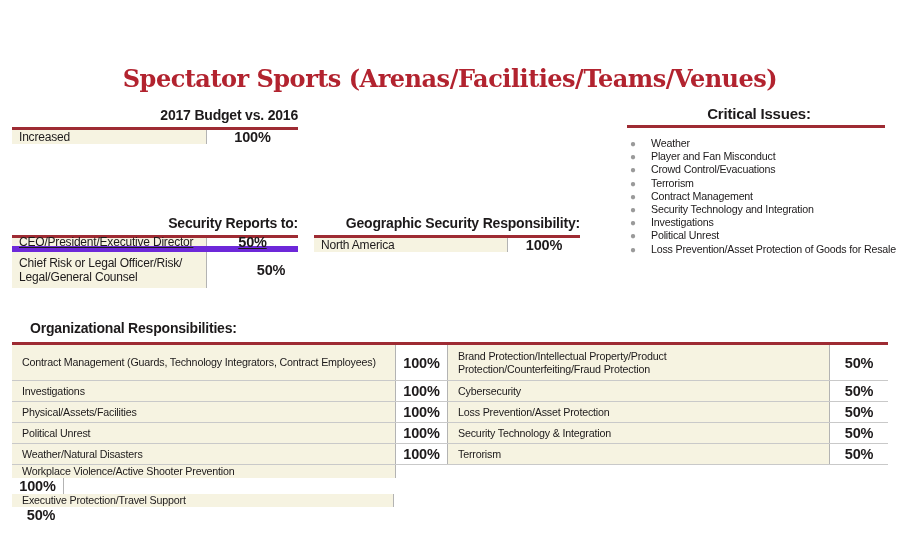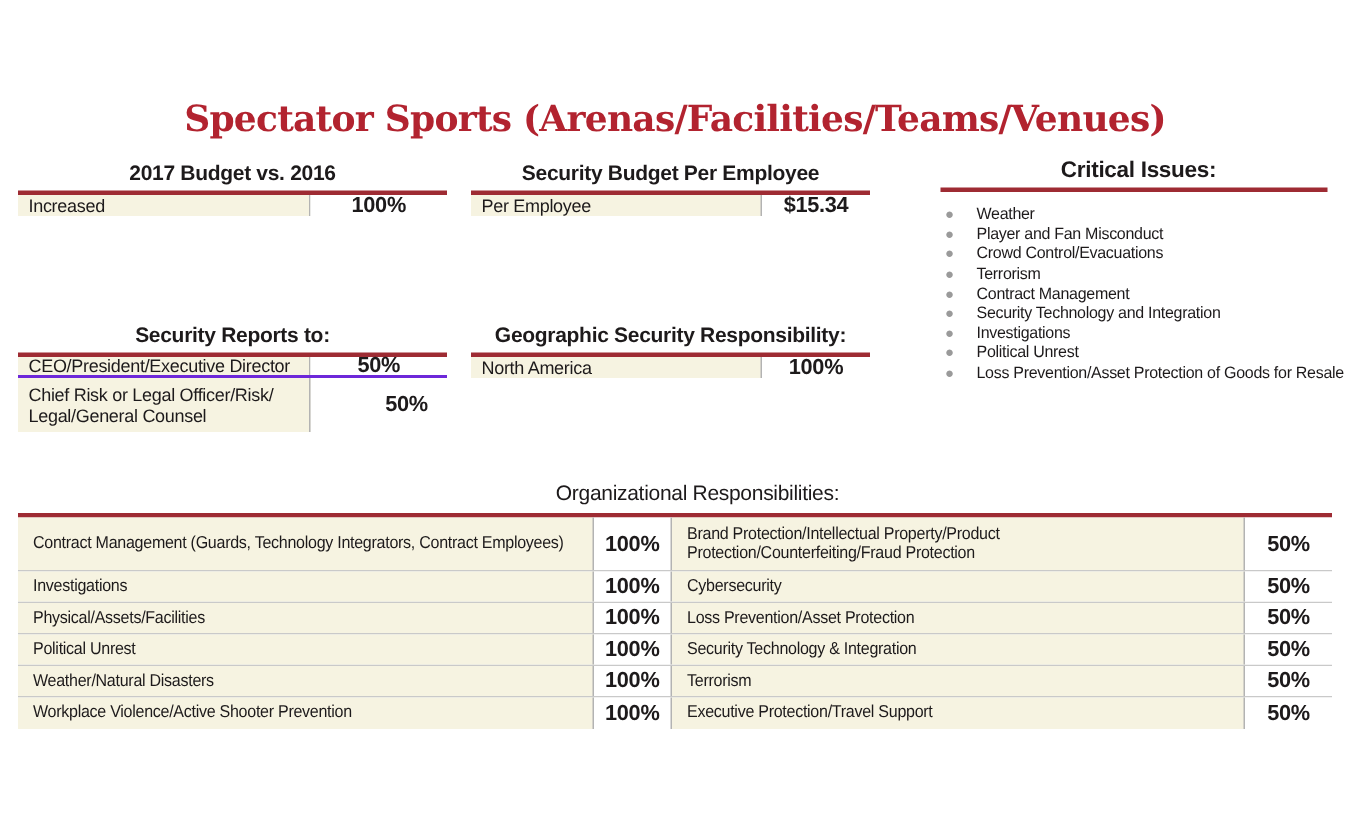--- a/index.html
+++ b/index.html
@@ -18,25 +18,25 @@
   .title{
     position:absolute;top:64px;left:0;width:100%;
     text-align:center;
     font-family:"DejaVu Serif", serif;
     font-weight:bold;font-size:24px;letter-spacing:-0.5px;
     color:var(--title-red);
   }
 
   
   .stable{position:absolute;}
-  .stable .t-title{font-size:14px;font-weight:bold;text-align:center;line-height:18px;letter-spacing:-0.2px;}
+  .stable .t-title{font-size:14px;font-weight:bold;text-align:right;line-height:18px;letter-spacing:-0.2px;}
   .rule{height:3px;background:var(--red);margin-top:3px;}
   .s-row{display:flex;height:14px;}
   .s-row.double{height:36px;gap:37px;}
-  .s-row.gap{border-bottom:2px solid #6d28d9;}
+  .s-row.gap{border-bottom:6px solid #6d28d9;text-decoration:underline;}
   .s-label{
     background:var(--cream);border-right:1px solid var(--divider);
     display:flex;flex-direction:column;justify-content:center;align-items:flex-start;
     padding:0 7px;font-size:12px;letter-spacing:-0.2px;line-height:14px;white-space:nowrap;
   }
   .s-val{
     flex:1;background:#fff;display:flex;align-items:center;justify-content:center;
     font-weight:bold;font-size:14.5px;letter-spacing:-0.2px;
   }
   .sec-budget{left:12px;top:106px;width:286px;}
@@ -53,26 +53,26 @@
   .ci-title{font-size:15px;font-weight:bold;line-height:19px;letter-spacing:-0.2px;text-align:center;}
   .ci .rule{width:258px;margin-top:2px;}
   .ci ul{list-style:none;margin-top:9px;}
   .ci li{display:flex;font-size:11px;line-height:13.2px;letter-spacing:-0.2px;white-space:nowrap;}
   .ci .bullet{flex:0 0 24px;padding-left:3px;color:#9a9a9a;font-size:10px;}
   .ci .li-text{display:inline-block;transform:scaleX(0.97);transform-origin:left center;}
 
   
   .org-title{
     position:absolute;top:320px;left:0;width:100%;padding-left:30px;
-    text-align:center;font-size:14px;font-weight:normal;letter-spacing:-0.2px;
+    text-align:left;font-size:14px;font-weight:bold;letter-spacing:-0.2px;
   }
   .org-table{position:absolute;left:12px;top:342px;width:876px;border-top:3px solid var(--red);}
   .org-row{display:flex;height:21px;border-bottom:1px solid var(--rowline);}
   .org-row.tall{height:36px;}
-  .org-row:last-child{border-bottom:none;}
+  .org-row:last-child{border-bottom:none;flex-direction:column;}
   .org-label{
     background:var(--cream);display:flex;align-items:center;
     padding:0 10px;font-size:11.5px;line-height:13px;letter-spacing:-0.2px;
   }
   .org-label .lbl{display:inline-block;transform:scaleX(0.93);transform-origin:left center;}
   .org-label.one-line .lbl{white-space:nowrap;}
   .org-label.l{width:384px;border-right:1px solid var(--divider);align-items:center;}
   .org-label.r{width:382px;border-right:1px solid var(--divider);}
   .org-val{
     background:#fff;display:flex;align-items:center;justify-content:center;
@@ -90,28 +90,20 @@
 
   <section class="stable sec-budget">
     <div class="t-title">2017 Budget vs. 2016</div>
     <div class="rule"></div>
     <div class="s-row">
       <div class="s-label">Increased</div>
       <div class="s-val">100%</div>
     </div>
   </section>
 
-  <section class="stable sec-peremp">
-    <div class="t-title">Security Budget Per Employee</div>
-    <div class="rule"></div>
-    <div class="s-row">
-      <div class="s-label">Per Employee</div>
-      <div class="s-val">$15.34</div>
-    </div>
-  </section>
 
   <section class="ci">
     <div class="ci-title">Critical Issues:</div>
     <div class="rule"></div>
     <ul>
       <li>
           <span class="bullet">●</span>
           <span class="li-text">Weather</span>
         </li>
       <li>

